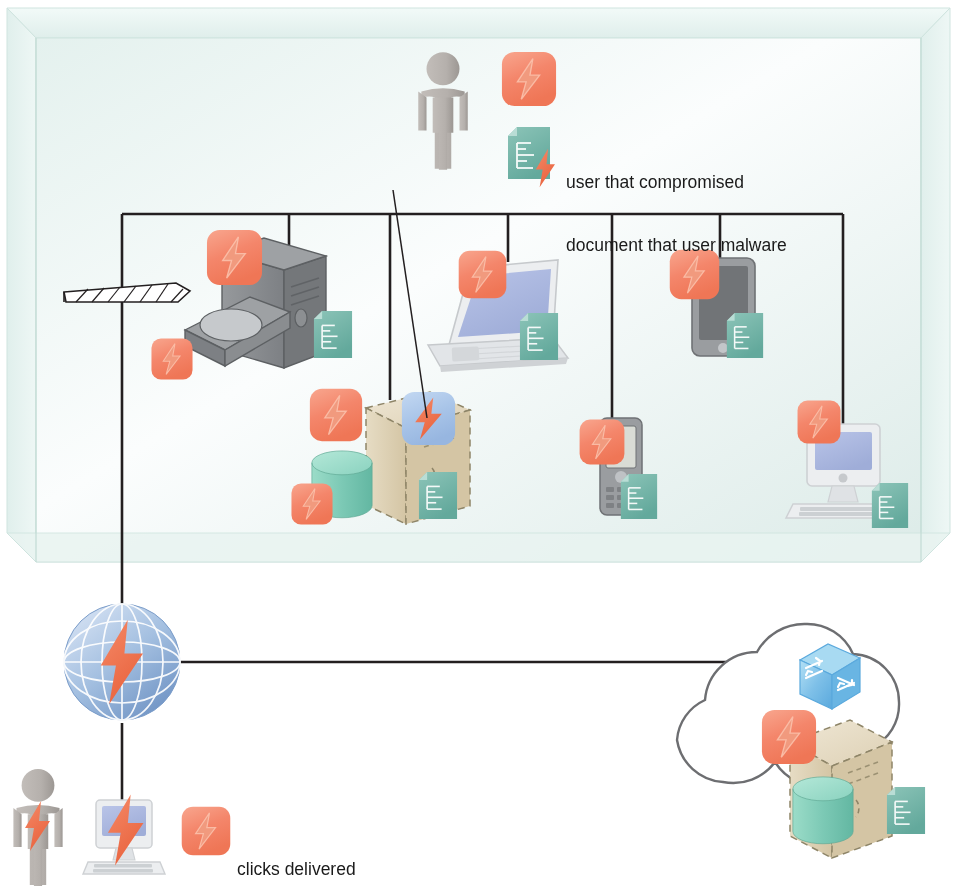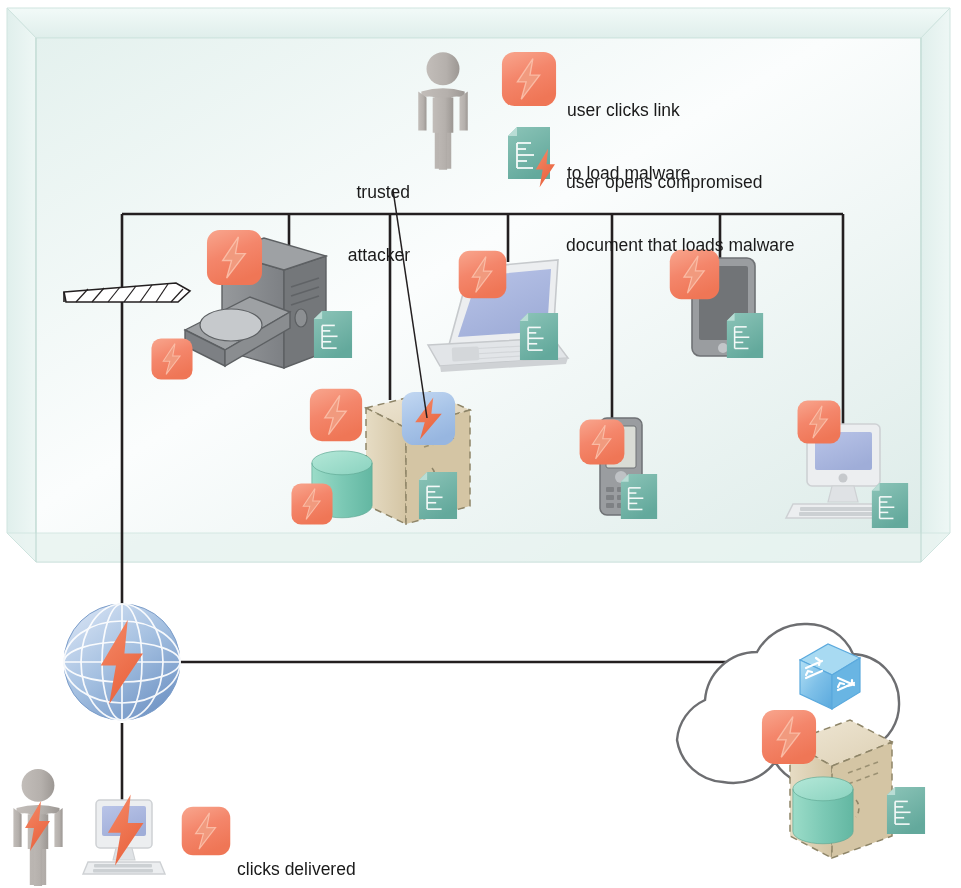--- a/index.html
+++ b/index.html
@@ -333,33 +333,25 @@
     <polygon points="88,862 160,862 165,874 83,874" fill="#eceef0" stroke="#ced1d4" stroke-width="1.4"></polygon>
     <g fill="#ccd0d3">
           <rect x="94" y="864" width="58" height="3.4" rx="1"></rect>
           <rect x="93" y="869" width="60" height="3.4" rx="1"></rect>
         </g>
   </g>
   <use href="#sym-bolt" x="103" y="793" width="44" height="74"></use>
   <use href="#sym-malware-badge" x="180" y="805" width="52" height="52"></use>
 </svg>
 
-<div class="lbl right" style="left:345px;top:140px;width:65px;">
-  <div>trusted</div>
-  <div>attacker</div>
-</div>
-
-<div class="lbl" style="left:567px;top:58px;">
-  <div>user clicks link</div>
-  <div>to load malware</div>
-</div>
+
 
 <div class="lbl" style="left:566px;top:130px;">
-  <div>user opens compromised</div>
-  <div>document that loads malware</div>
+  <div>user that compromised</div>
+  <div>document that user malware</div>
 </div>
 
 <div class="lbl" style="left:237px;top:817px;">
   <div>clicks delivered</div>
   
 </div>
 
 </div>
 
 </body></html>

